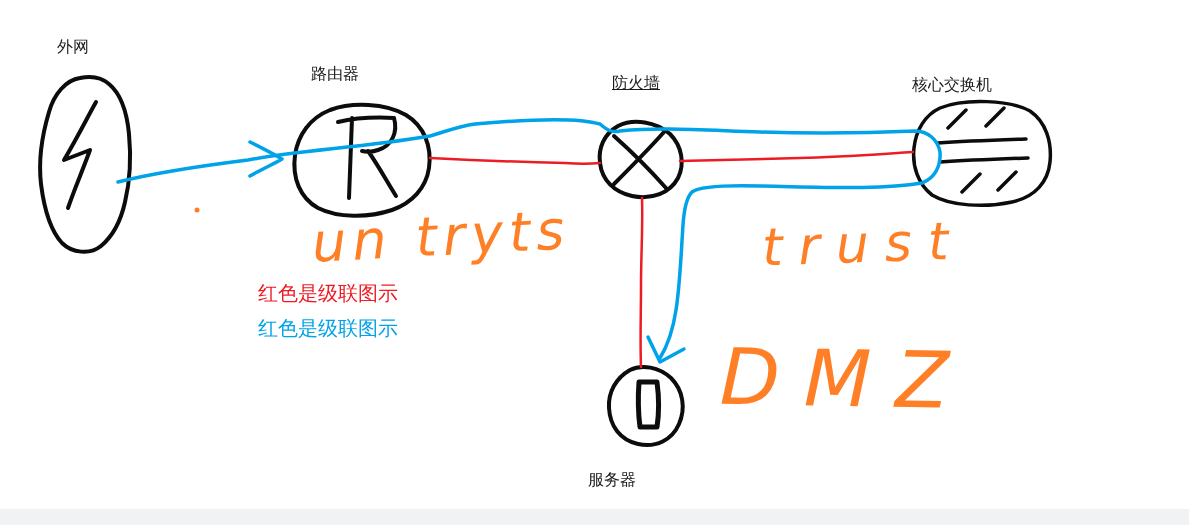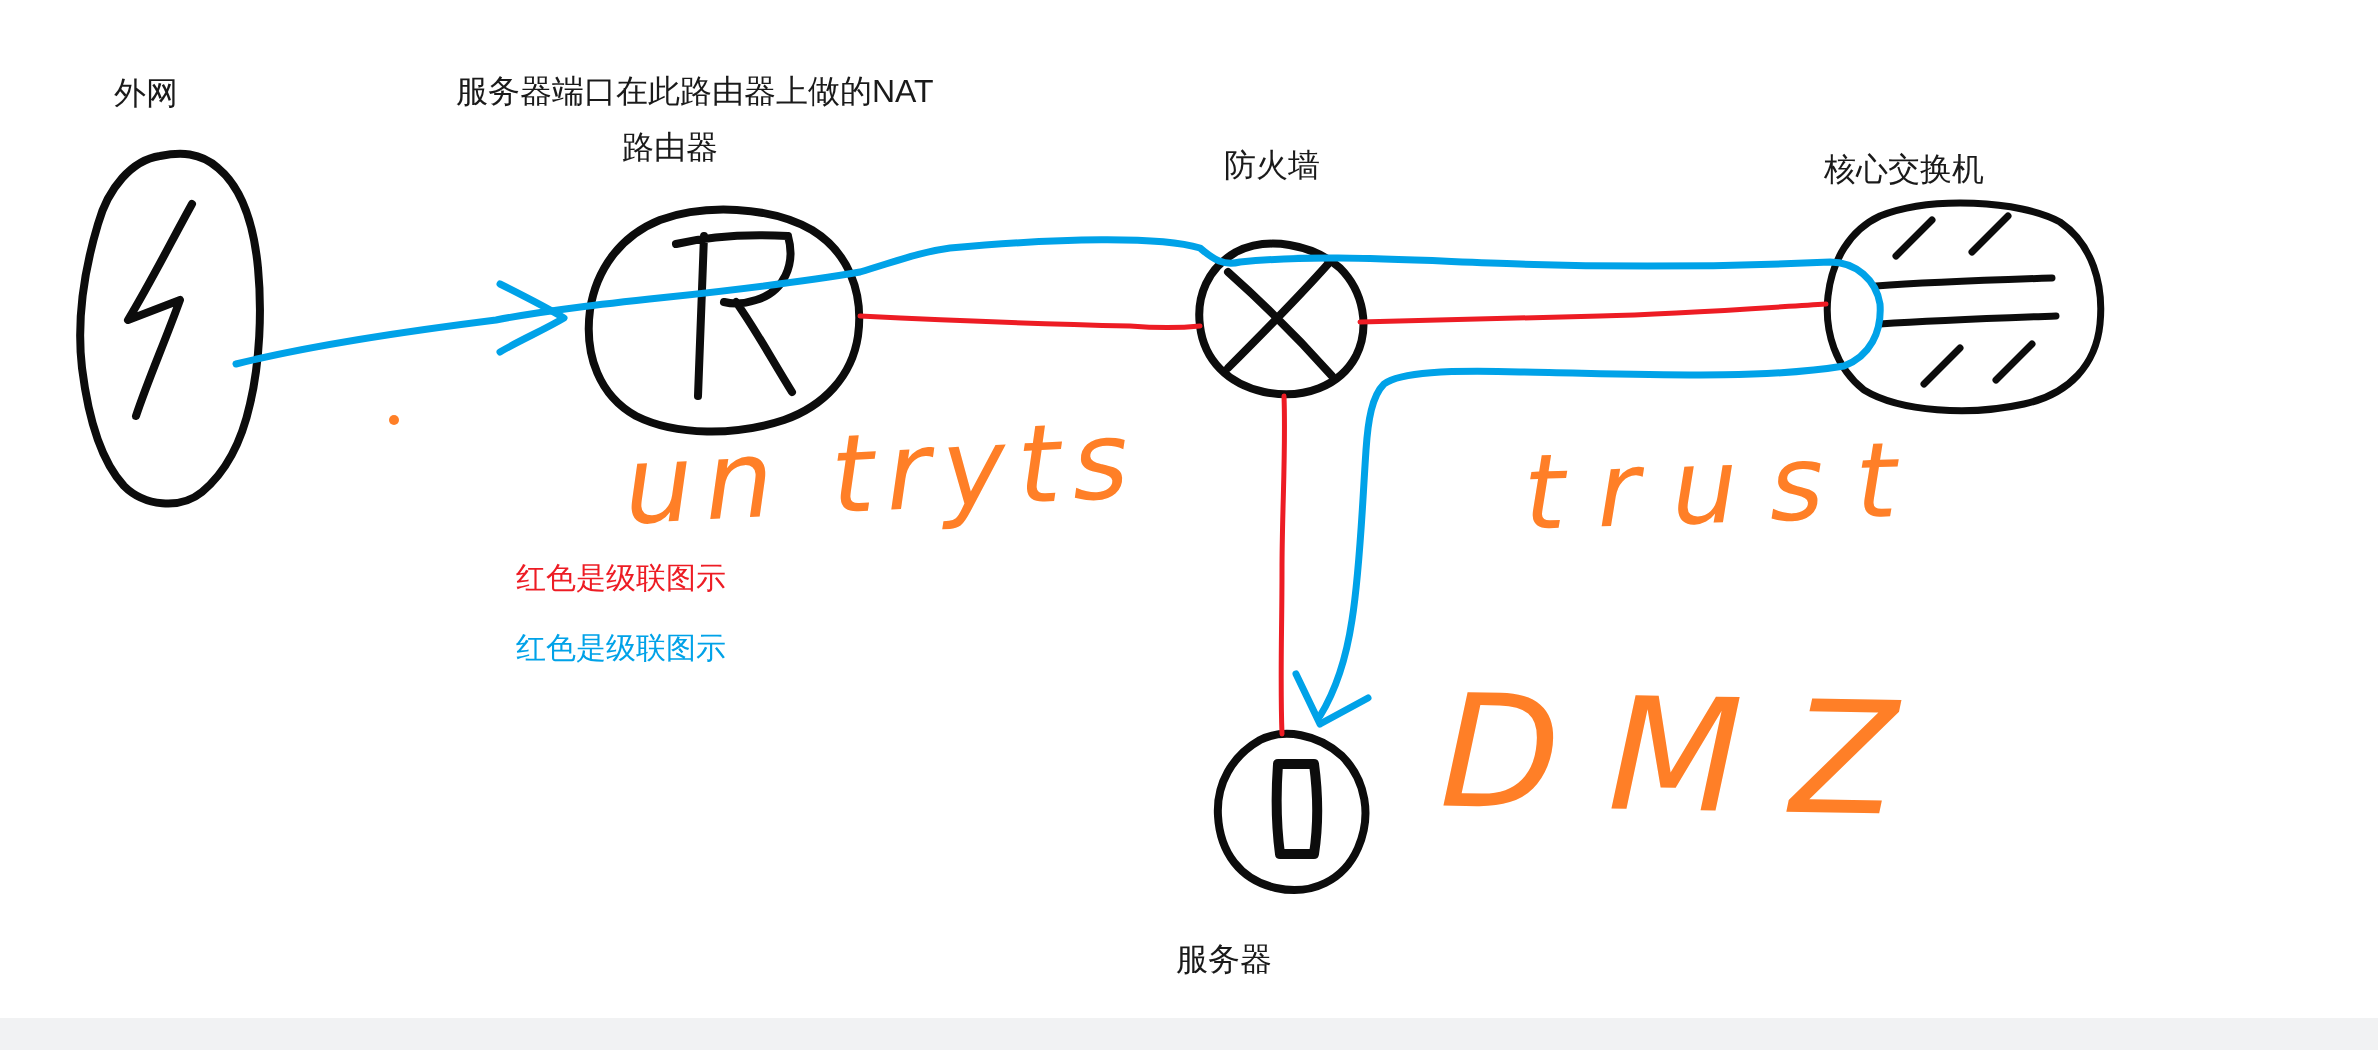--- a/index.html
+++ b/index.html
@@ -16,21 +16,21 @@
     font-family:"Liberation Sans",sans-serif;
     overflow:hidden;
   }
   .stage svg{position:absolute;left:0;top:0;}
   .lbl{
     position:absolute;
     color:#1a1a1a;
     font-size:16px;
     white-space:nowrap;
   }
-  .lbl.small{font-size:15px;}
+  .lbl.small{font-size:20px;}
   .legend-red{color:var(--red);}
   .legend-blue{color:var(--blue);}
   .hand{
     position:absolute;
     color:var(--orange);
     font-family:"DejaVu Sans",sans-serif;
     font-style:italic;
     white-space:nowrap;
     line-height:1;
   }
@@ -88,23 +88,22 @@
     <g>
       <path class="sk blue" stroke-width="3.5" d="M118,182 C150,174 200,166 248,160 C300,150 360,148 430,136 C450,130 460,126 475,124 C530,119 580,118 600,124 C607,130 612,133 620,131 C660,127 700,130 760,132 C820,134 870,133 915,131 C928,131 938,140 940,152 C941,166 935,178 922,183 C880,190 820,187 760,186 C724,185 700,186 692,192 C686,198 684,210 683,225 C681,255 680,285 676,310 C673,330 668,345 660,358"></path>
       <path class="sk blue" stroke-width="3.5" d="M250,142 C262,148 272,153 282,159 C272,165 260,170 250,176"></path>
       <path class="sk blue" stroke-width="3.5" d="M648,337 L660,362 M660,362 L684,349"></path>
     </g>
 
     <circle cx="197" cy="210" r="2.5" fill="var(--orange)"></circle>
   </svg>
 
   <div class="lbl" style="left:57px;top:37px;">外网</div>
-  <div class="lbl" style="left:228px;top:36px;">服务器端口在此路由器上做的NAT</div>
   <div class="lbl" style="left:311px;top:64px;">路由器</div>
-  <div class="lbl" style="left:612px;top:73px;">防火墙</div>
+  <div class="lbl" style="left:612px;top:73px;text-decoration:underline;">防火墙</div>
   <div class="lbl" style="left:912px;top:75px;">核心交换机</div>
   <div class="lbl" style="left:588px;top:470px;text-align:center;">服务器</div>
 
   <div class="lbl small legend-red" style="left:258px;top:280px;">红色是级联图示</div>
   <div class="lbl small legend-blue" style="left:258px;top:315px;">红色是级联图示</div>
 
   <div class="hand untrust">un tryts</div>
   <div class="hand trust">trust</div>
   <div class="hand dmz">DMZ</div>
 

